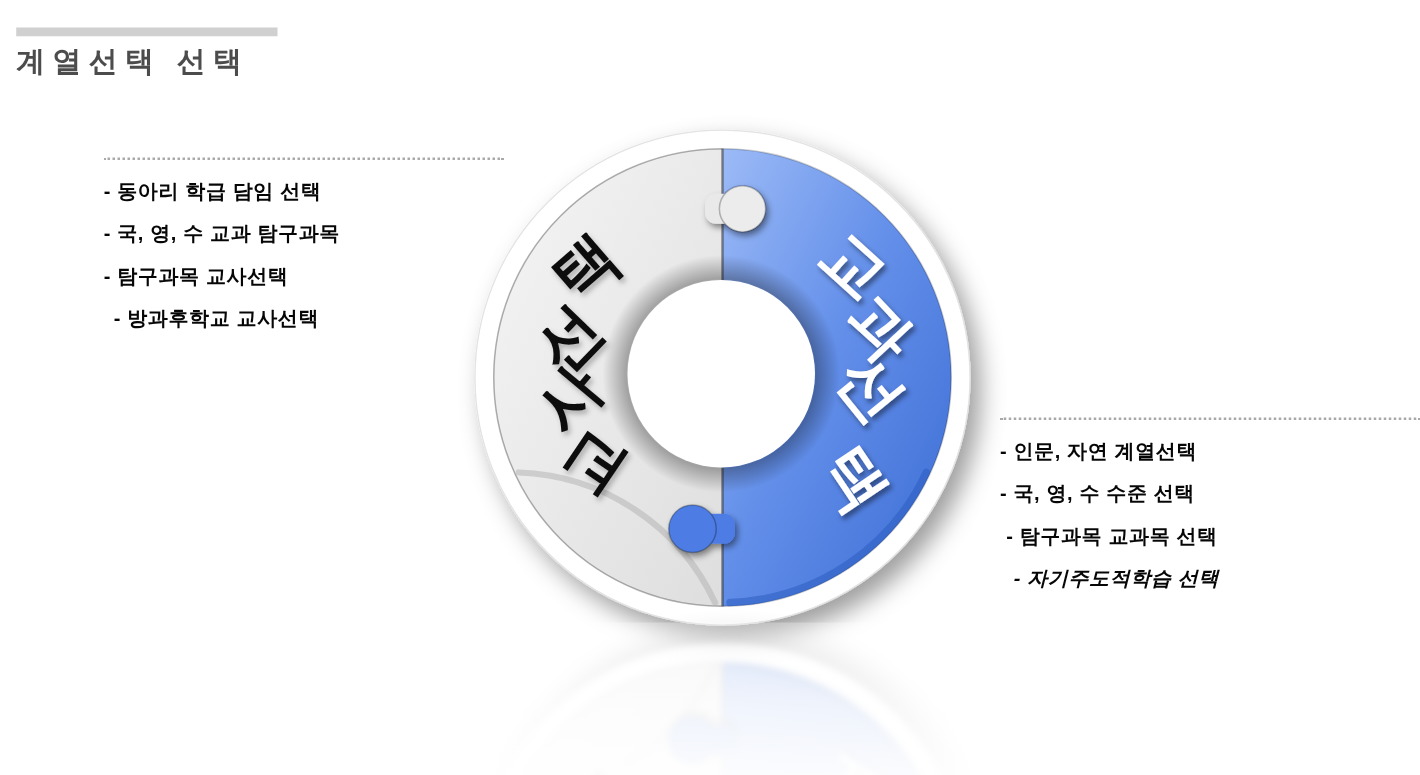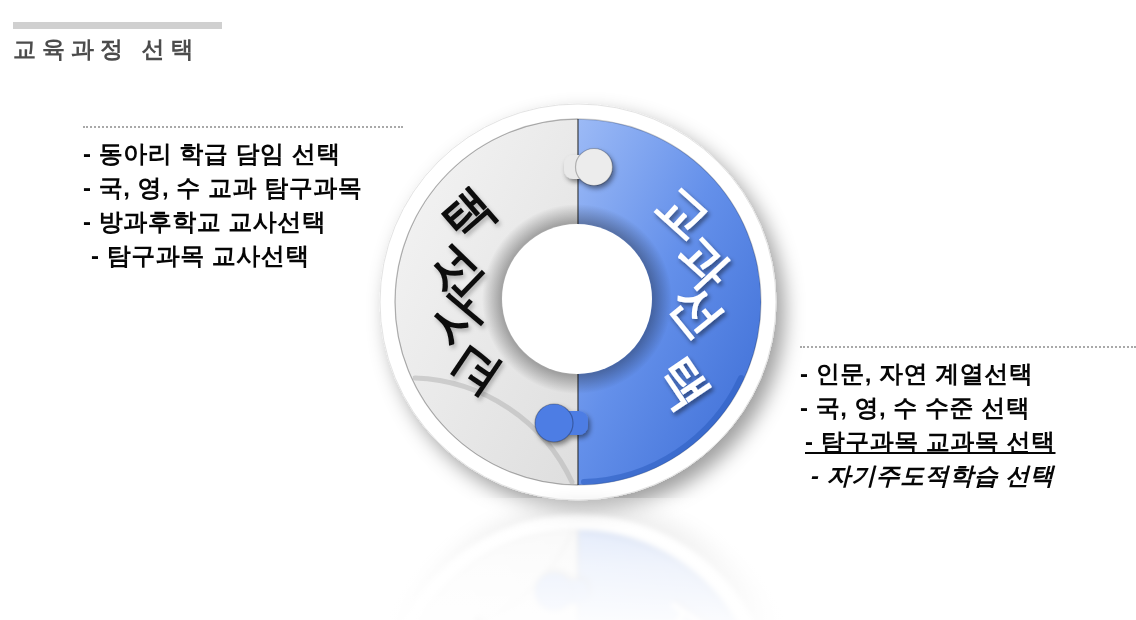--- a/index.html
+++ b/index.html
@@ -5,51 +5,51 @@
   html,body{margin:0;padding:0;background:#ffffff;width:1136px;height:620px;overflow:hidden;
     font-family:"Liberation Sans","DejaVu Sans",sans-serif;}
   .stage{position:relative;width:1136px;height:620px;background:#fff;}
 
   
   .title-bar{position:absolute;left:13px;top:22px;width:209px;height:7px;background:#d0d0d0;}
   .page-title{position:absolute;left:13px;top:34px;margin:0;font-size:23px;font-weight:bold;
     color:#4c4c4c;letter-spacing:6px;white-space:nowrap;}
 
   
-  .panel{position:absolute;color:#060606;font-weight:bold;font-size:24px;}
+  .panel{position:absolute;color:#060606;font-weight:bold;font-size:16px;}
   .panel .rule{border-top:2px dotted #a9a9a9;height:0;margin-bottom:9px;}
   .panel .item{line-height:34px;white-space:nowrap;letter-spacing:0.5px;}
   .panel-left{left:83px;top:126px;width:320px;}
   .panel-left .item:nth-child(5){padding-left:8px;}
-  .panel-right{left:800px;top:346px;width:336px;}
-  .panel-right .item:nth-child(4){padding-left:5px;text-decoration:underline;}
+  .panel-right{left:800px;top:334px;width:336px;}
+  .panel-right .item:nth-child(4){padding-left:5px;}
   .panel-right .item:nth-child(5){padding-left:11px;font-style:italic;}
 
   
   .puzzle{position:absolute;left:358px;top:80px;width:440px;height:440px;overflow:visible;}
   .reflection{position:absolute;left:358px;top:495px;width:440px;height:440px;overflow:visible;
     transform:scaleY(-1);opacity:0.32;filter:blur(2.5px);}
   .fade-overlay{position:absolute;left:0;top:498px;width:1136px;height:122px;pointer-events:none;
     background:linear-gradient(to bottom,rgba(255,255,255,0.30),rgba(255,255,255,0.72) 55%,rgba(255,255,255,0.92) 100%);}
   svg text{font-family:"Liberation Sans","DejaVu Sans",sans-serif;font-weight:bold;}
 </style>
 </head>
 <body>
 
 <div class="stage">
 
   <div class="title-bar"></div>
-  <h1 class="page-title">교육과정 선택</h1>
+  <h1 class="page-title">계열선택 선택</h1>
 
   <div class="panel panel-left">
     <div class="rule"></div>
     <div class="item">- 동아리 학급 담임 선택</div>
     <div class="item">- 국, 영, 수 교과 탐구과목</div>
+    <div class="item">- 탐구과목 교사선택</div>
     <div class="item">- 방과후학교 교사선택</div>
-    <div class="item">- 탐구과목 교사선택</div>
   </div>
 
   <div class="panel panel-right">
     <div class="rule"></div>
     <div class="item">- 인문, 자연 계열선택</div>
     <div class="item">- 국, 영, 수 수준 선택</div>
     <div class="item">- 탐구과목 교과목 선택</div>
     <div class="item">- 자기주도적학습 선택</div>
   </div>
 

